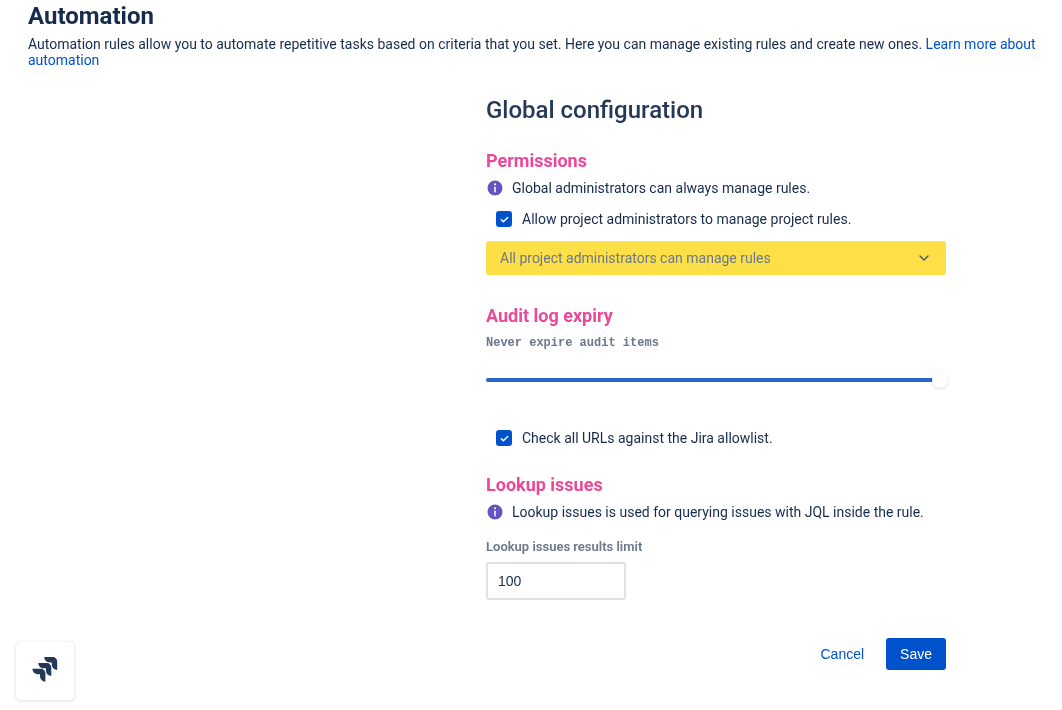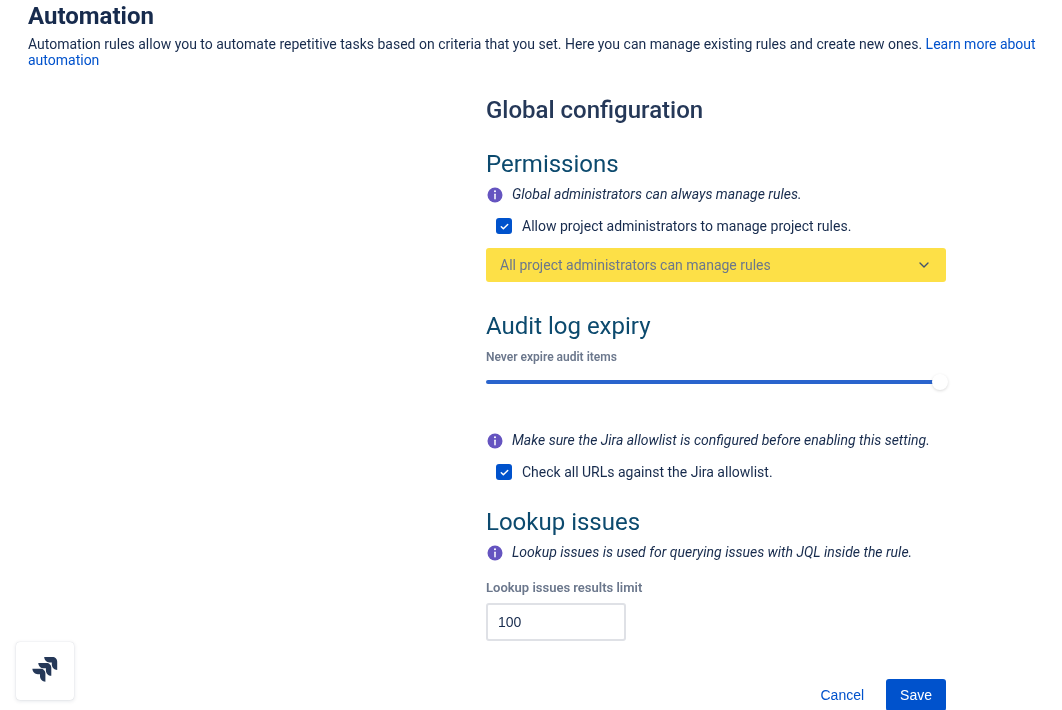--- a/index.html
+++ b/index.html
@@ -36,30 +36,30 @@
       margin-left: 486px;
       width: 460px;
     }
     .section-title {
       font-size: 24px;
       font-weight: 500;
       color: #253858;
       margin-bottom: 26px;
     }
     .subsection-title {
-      font-size: 24px;
-      font-weight: 400;
-      color: #0c4a6e;
+      font-size: 18px;
+      font-weight: 700;
+      color: #ec4899;
       margin-bottom: 8px;
     }
     .info-row {
       display: flex;
+      align-items: center;
       gap: 8px;
       margin-bottom: 14px;
-      font-style: italic;
     }
     .info-icon {
       width: 18px;
       height: 18px;
       flex-shrink: 0;
       display: inline-flex;
       align-items: center;
       justify-content: center;
     }
     .info-icon svg {
@@ -113,21 +113,22 @@
     }
     .chevron-down {
       width: 16px;
       height: 16px;
     }
     .slider-label {
       font-size: 12px;
       font-weight: 600;
       color: #6B778C;
       margin-top: 10px;
-      margin-bottom: 8px;
+      margin-bottom: 20px;
+      font-family: Liberation Mono, monospace;
     }
     .slider-track {
       position: relative;
       width: 460px;
       height: 20px;
       margin-bottom: 40px;
     }
     .slider-line {
       position: absolute;
       top: 8px;
@@ -251,30 +252,20 @@
 
   
   <h3 class="subsection-title">Audit log expiry</h3>
   <div class="slider-label">Never expire audit items</div>
   <div class="slider-track">
     <div class="slider-line"></div>
     <div class="slider-thumb"></div>
   </div>
 
   
-  <div class="info-row">
-    <span class="info-icon">
-      <svg viewBox="0 0 24 24" fill="none">
-          <circle cx="12" cy="12" r="10" fill="#6554C0"></circle>
-          <rect x="11" y="10" width="2" height="8" rx="1" fill="#ffffff"></rect>
-          <circle cx="12" cy="7" r="1.4" fill="#ffffff"></circle>
-        </svg>
-    </span>
-    <span class="info-text">Make sure the Jira allowlist is configured before enabling this setting.</span>
-  </div>
   <div class="checkbox-row section-gap">
     <span class="checkbox">
       <svg viewBox="0 0 24 24" fill="none">
           <path d="M5 12.5l4.5 4.5L19 7.5" stroke="#ffffff" stroke-width="3.2" stroke-linecap="round" stroke-linejoin="round"></path>
         </svg>
     </span>
     <span class="checkbox-label">Check all URLs against the Jira allowlist.</span>
   </div>
 
   

